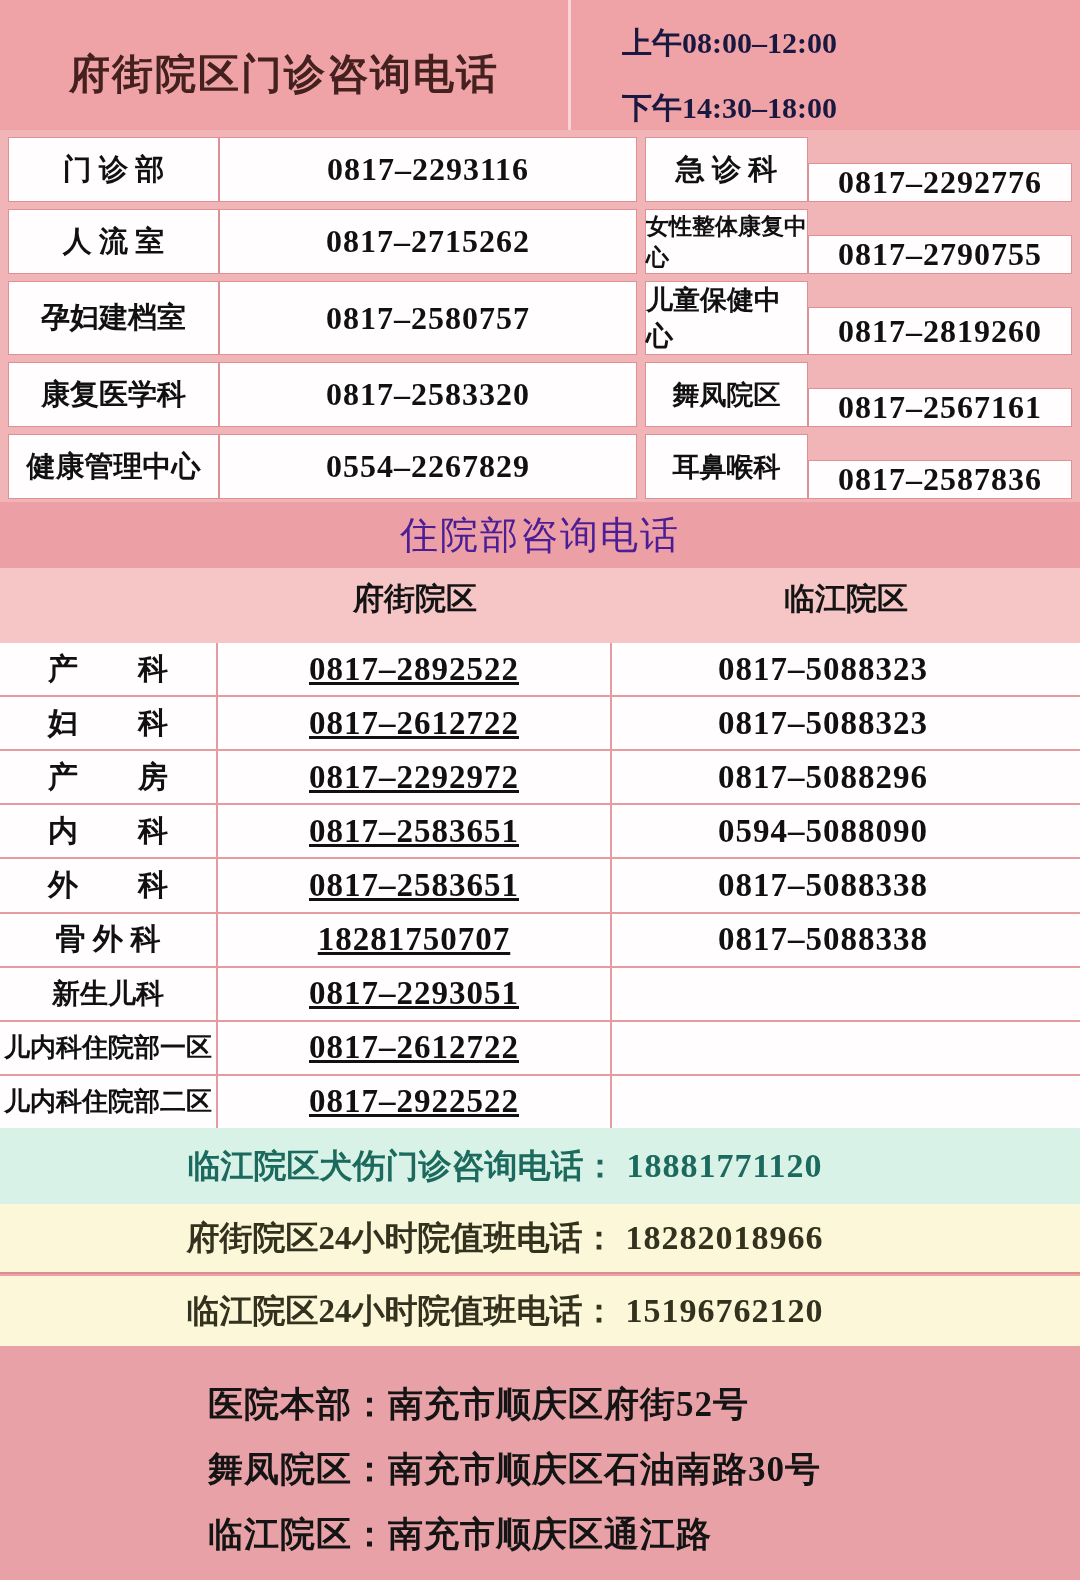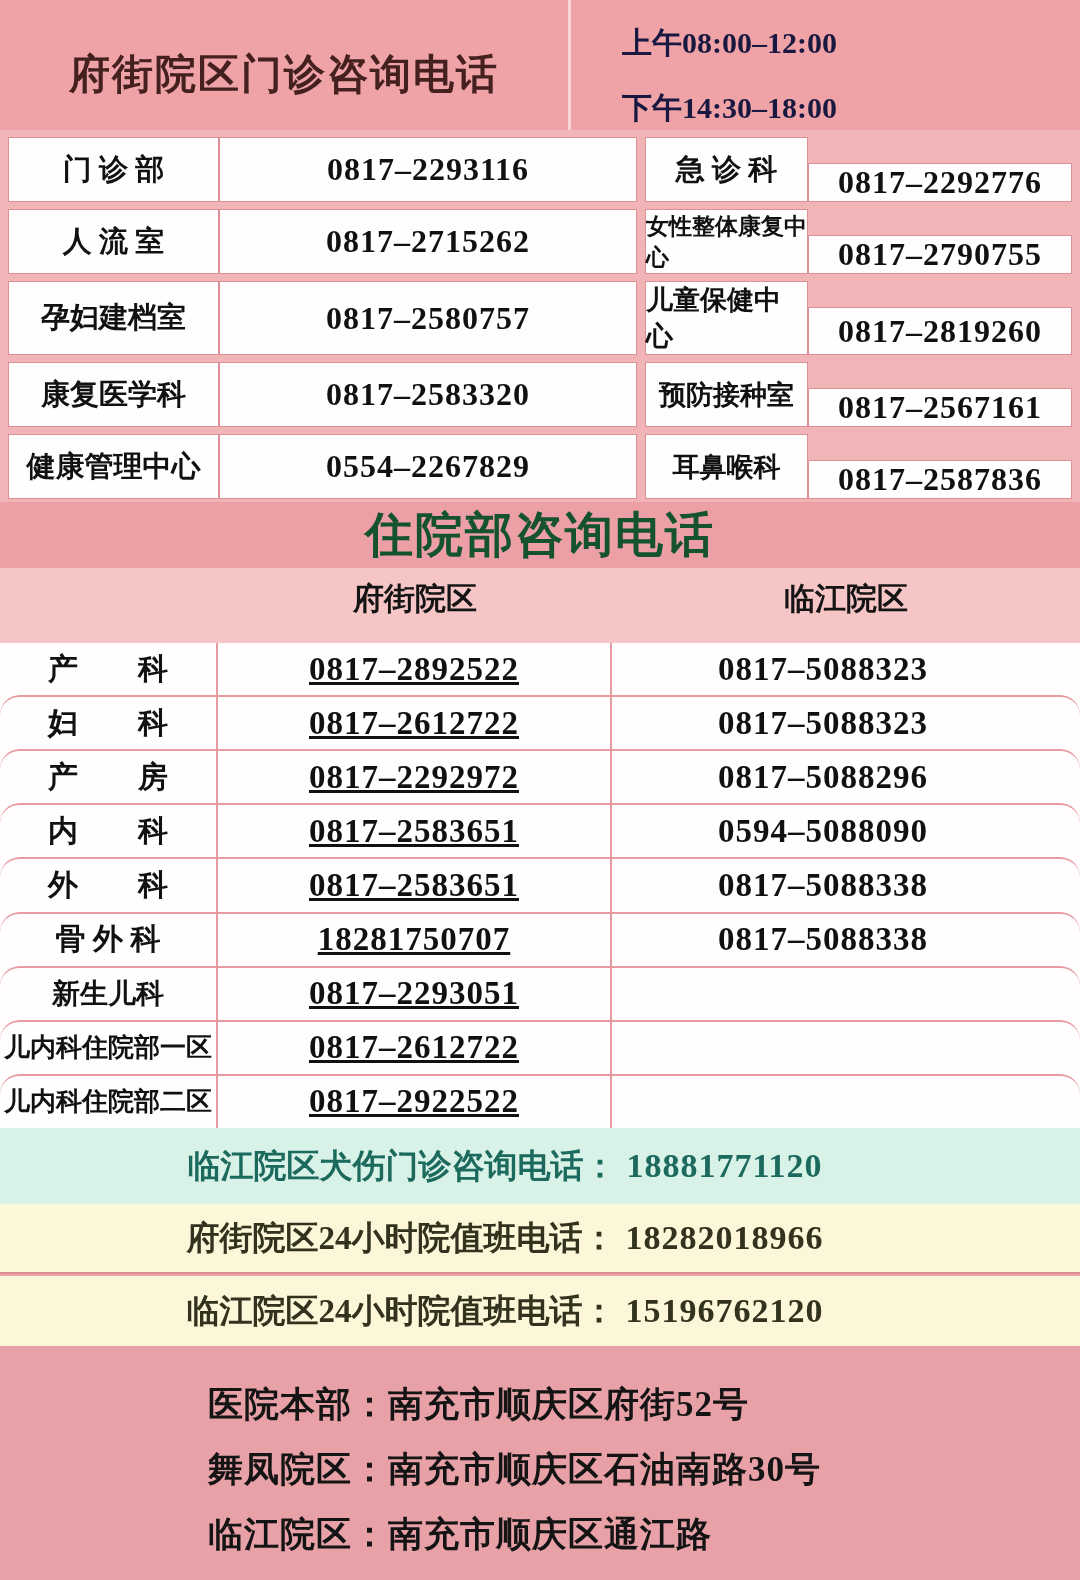--- a/index.html
+++ b/index.html
@@ -39,33 +39,33 @@
   .op-right .dept{width:163px;}
   .op-right .phone{flex:1;margin-top:26px;}
   .dept{font-size:29px;font-weight:bold;}
   .dept.sm{font-size:23px;letter-spacing:0;}
   .dept.md{font-size:27px;}
   .phone{font-size:32px;font-weight:bold;letter-spacing:1px;}
   
   .inp-title{
     position:absolute;top:502px;left:0;width:1080px;height:66px;background:#eca0a5;
     display:flex;align-items:center;justify-content:center;
-    font-size:48px;font-weight:bold;color:#14532d;letter-spacing:2px;
+    font-size:38px;font-weight:normal;color:#4c1d95;letter-spacing:2px;
   }
   .inp-subheader{position:absolute;top:568px;left:0;width:1080px;height:75px;background:#f6c6c7;}
   .sub-col{position:absolute;top:0;height:62px;display:flex;align-items:center;justify-content:center;
     font-size:31px;font-weight:bold;color:#141414;}
   .sub-fujie{left:218px;width:394px;}
   .sub-linjiang{left:612px;width:468px;}
   
   .inp-table{
     position:absolute;top:643px;left:0;width:1080px;height:485px;background:#fffdfd;
     display:flex;flex-direction:column;box-sizing:border-box;
   }
-  .inp-row{flex:1;display:flex;border-radius:20px;}
+  .inp-row{flex:1;display:flex;}
   .inp-row + .inp-row{border-top:2px solid #e79ba0;}
   .inp-dept{width:218px;border-right:2px solid #e79ba0;box-sizing:border-box;
     display:flex;align-items:center;justify-content:center;font-size:30px;font-weight:bold;}
   .inp-dept.sm{font-size:26px;}
   .inp-dept.md{font-size:28px;}
   .inp-fujie{width:394px;border-right:2px solid #e79ba0;box-sizing:border-box;
     display:flex;align-items:center;justify-content:center;font-size:33px;font-weight:bold;letter-spacing:1px;text-decoration:underline;}
   .inp-linjiang{flex:1;display:flex;align-items:center;justify-content:center;
     font-size:33px;font-weight:bold;letter-spacing:1px;padding-right:46px;box-sizing:border-box;}
   
@@ -131,21 +131,21 @@
       <div class="cell phone">0817–2819260</div>
     </div>
   </div>
 
   <div class="op-row">
     <div class="op-pair op-left">
       <div class="cell dept">康复医学科</div>
       <div class="cell phone">0817–2583320</div>
     </div>
     <div class="op-pair op-right">
-      <div class="cell dept md">预防接种室</div>
+      <div class="cell dept md">舞凤院区</div>
       <div class="cell phone">0817–2567161</div>
     </div>
   </div>
 
   <div class="op-row">
     <div class="op-pair op-left">
       <div class="cell dept">健康管理中心</div>
       <div class="cell phone">0554–2267829</div>
     </div>
     <div class="op-pair op-right">

